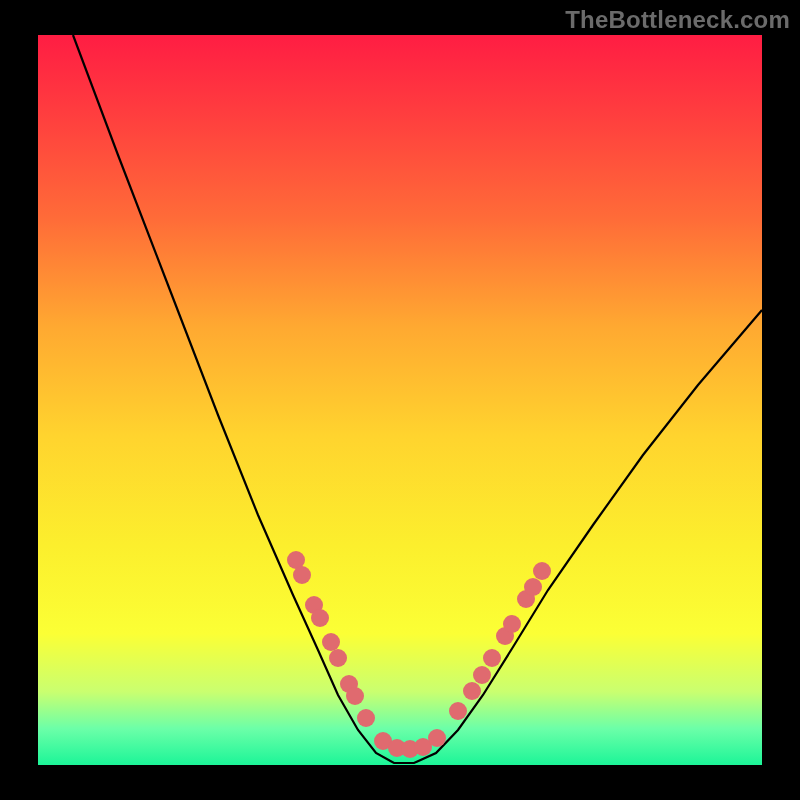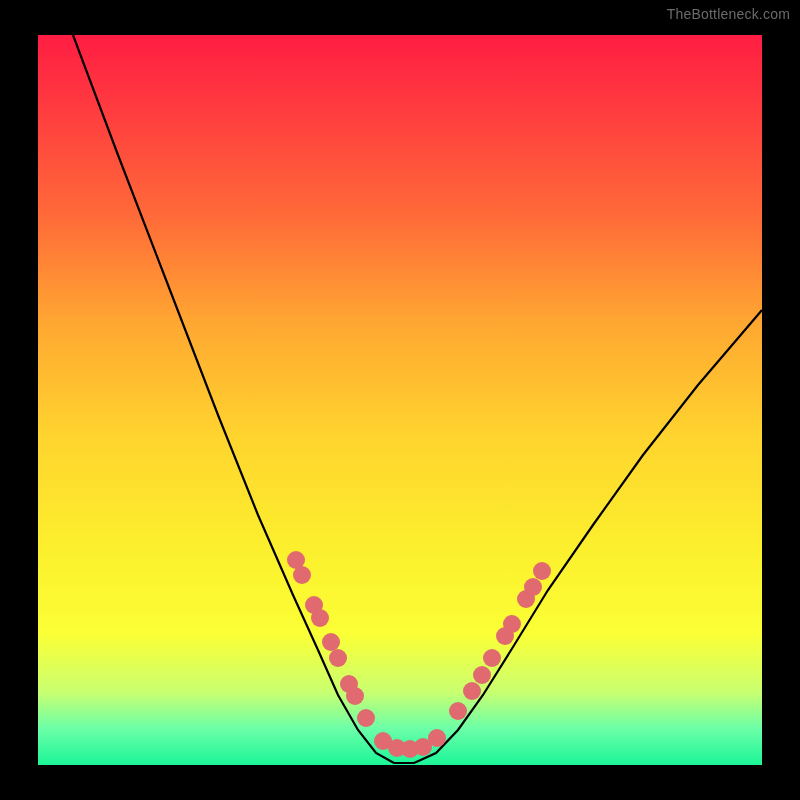--- a/index.html
+++ b/index.html
@@ -35,22 +35,22 @@
       #c9ff70 90%,
       #6cffa8 95%,
       #1cf598 100%
     );
   }
   .watermark {
     position: absolute;
     top: 6px;
     right: 10px;
     color: #6b6b6b;
-    font-size: 14px;
-    font-weight: 400;
+    font-size: 24px;
+    font-weight: 700;
     letter-spacing: 0.2px;
   }
   svg.curve {
     position: absolute;
     left: 0;
     top: 0;
     width: 724px;
     height: 730px;
   }
 </style>

